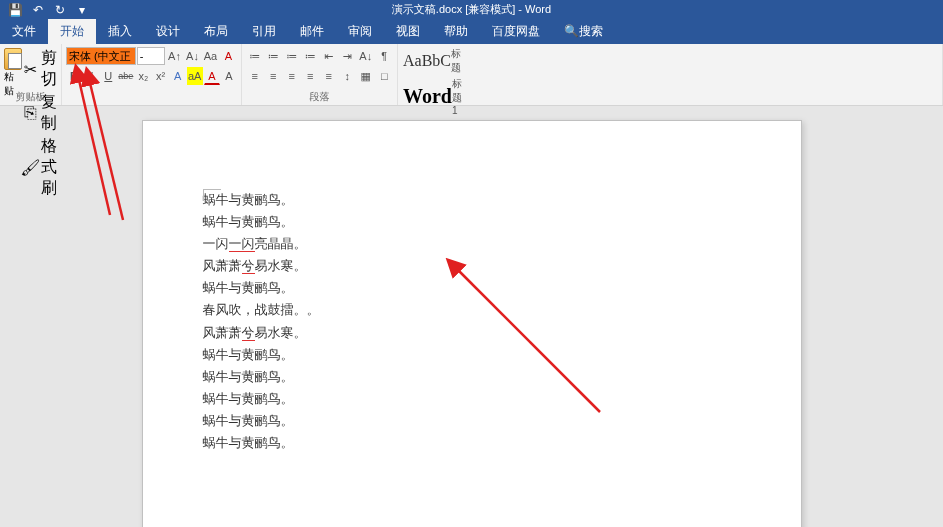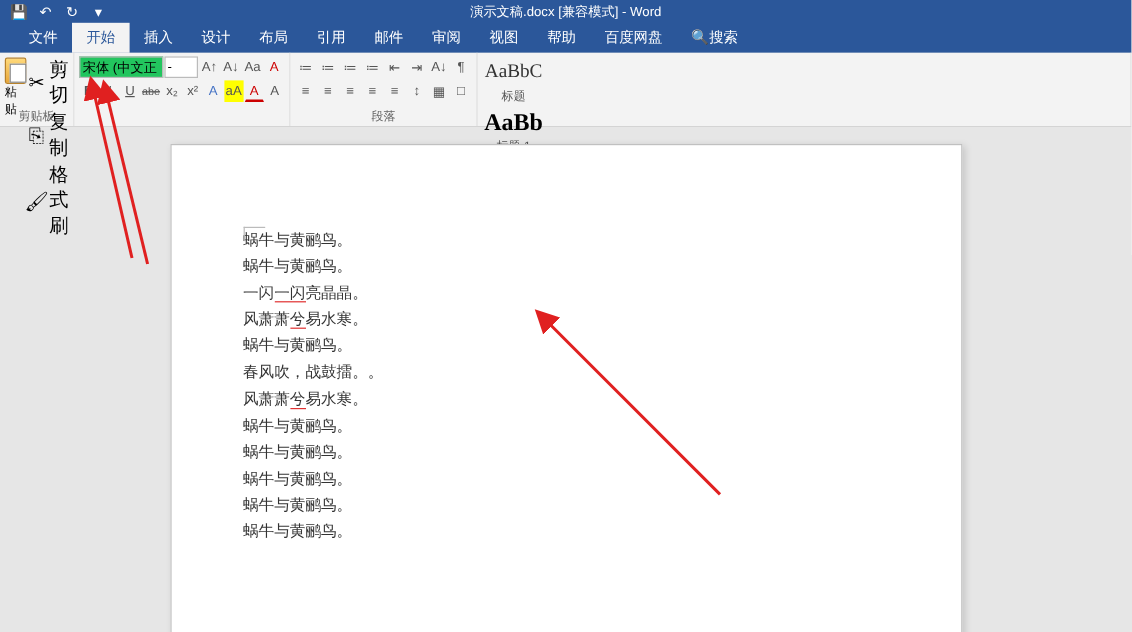--- a/index.html
+++ b/index.html
@@ -3,48 +3,48 @@
 <meta charset="utf-8">
 <style>
 * { margin: 0; padding: 0; box-sizing: border-box; font-family: "Microsoft YaHei", "SimSun", sans-serif; }
 body { width: 943px; height: 527px; background: #e6e6e6; overflow: hidden; position: relative; }
 
 .titlebar { background: #2b579a; height: 20px; display: flex; align-items: center; color: #fff; font-size: 11px; }
 .qat { display: flex; align-items: center; padding-left: 6px; gap: 2px; }
 .qat-btn { width: 20px; height: 18px; display: flex; align-items: center; justify-content: center; color: #fff; font-size: 12px; cursor: pointer; }
 .title { position: absolute; left: 50%; transform: translateX(-50%); top: 2px; font-size: 11px; }
 
-.tabs { background: #2b579a; height: 24px; display: flex; align-items: flex-end; padding-left: 12px; }
+.tabs { background: #2b579a; height: 24px; display: flex; align-items: flex-end; padding-left: 0; }
 .tab { color: #fff; font-size: 12px; padding: 4px 12px; cursor: pointer; }
 .tab.active { background: #f3f3f3; color: #2b579a; }
 
 .ribbon { background: #f3f3f3; height: 62px; display: flex; border-bottom: 1px solid #d4d4d4; }
 .group { border-right: 1px solid #e0e0e0; position: relative; padding: 2px 4px 14px 4px; display: flex; flex-direction: column; }
 .group-label { position: absolute; bottom: 1px; left: 0; right: 0; text-align: center; font-size: 10px; color: #666; }
 
 .clipboard-group { width: 62px; }
 .clip-row { display: flex; }
 .paste-btn { width: 26px; display: flex; flex-direction: column; align-items: center; cursor: pointer; padding-top: 2px; }
 .paste-icon { width: 18px; height: 22px; background: linear-gradient(#ffd97a,#e8a73a); border: 1px solid #b8822a; border-radius: 2px; position: relative; }
 .paste-icon::before { content: ""; position: absolute; width: 12px; height: 14px; background: #fff; border: 1px solid #888; top: 4px; left: 3px; }
 .clip-sub { display: flex; flex-direction: column; gap: 2px; padding-top: 2px; }
 .clip-item { display: flex; align-items: center; gap: 4px; cursor: pointer; padding: 0 2px; }
 .clip-item-icon { width: 13px; height: 13px; display:flex; align-items:center; justify-content:center; }
 
 .font-group { width: 180px; }
 .font-row { display: flex; align-items: center; gap: 1px; height: 20px; font-size: 11px; }
-.font-name { width: 74px; height: 18px; border: 1px solid #bbb; background: #22c55e; font-size: 11px; padding-left: 2px; display: flex; align-items: center; }
+.font-name { width: 74px; height: 18px; border: 1px solid #bbb; background: #f97316; font-size: 11px; padding-left: 2px; display: flex; align-items: center; }
 .font-size { width: 30px; height: 18px; border: 1px solid #bbb; background: #fff; font-size: 11px; padding-left: 2px; display: flex; align-items: center; }
 .btn-small { width: 18px; height: 18px; display: flex; align-items: center; justify-content: center; font-size: 11px; color: #555; cursor: pointer; border: 1px solid transparent; }
 
 .para-group { width: 156px; }
 .para-row { display: flex; align-items: center; gap: 1px; height: 20px; }
 
 .styles-group { flex: 1; display: flex; align-items: flex-start; padding: 2px 4px 14px 4px; }
-.style-item { display: flex; flex-direction: column; align-items: center; width: 52px; height: 44px; border: 1px solid transparent; cursor: pointer; }
+.style-item { display: flex; flex-direction: row; align-items: center; width: 52px; height: 44px; border: 1px solid transparent; cursor: pointer; }
 .style-item.active { border: 1px solid #a5c0e0; background: #eaf1fa; }
 .style-preview { font-family: "SimSun"; color: #333; height: 26px; display: flex; align-items: center; }
 .style-name { font-size: 10px; color: #555; }
 
 .workspace { background: #e6e6e6; height: 421px; display: flex; justify-content: center; padding-top: 14px; overflow: hidden; }
 .page { width: 660px; min-height: 800px; background: #fff; border: 1px solid #c0c0c0; box-shadow: 2px 2px 6px rgba(0,0,0,0.15); padding: 68px 60px; font-family: "SimSun"; font-size: 13px; color: #333; line-height: 1.7; position: relative; }
 .page-cursor { position: absolute; top: 68px; left: 60px; width: 18px; height: 12px; border: 1px solid #bbb; border-right: none; border-bottom: none; }
 .line { white-space: nowrap; }
 .sel { background: #bcbcbc; }
 .err { border-bottom: 1.5px solid #e03030; }
@@ -153,21 +153,21 @@
       </div>
     <div class="group-label">段落</div>
   </div>
 
   <div class="group styles-group" id="styles-list">
     <div class="style-item">
         <div class="style-preview" style="font-size: 16px; color: rgb(51, 51, 51);">AaBbC</div>
         <div class="style-name">标题</div>
       </div>
       <div class="style-item">
-        <div class="style-preview" style="font-size: 20px; color: rgb(0, 0, 0); font-weight: bold;">AaBb</div>
+        <div class="style-preview" style="font-size: 20px; color: rgb(0, 0, 0); font-weight: bold;">Word</div>
         <div class="style-name">标题 1</div>
       </div>
       <div class="style-item">
         <div class="style-preview" style="font-size: 15px; color: rgb(0, 0, 0); font-weight: bold;">AaBbC</div>
         <div class="style-name">标题 2</div>
       </div>
       <div class="style-item">
         <div class="style-preview" style="font-size: 15px; color: rgb(0, 0, 0); font-weight: bold;">AaBbC</div>
         <div class="style-name">副标题</div>
       </div>

